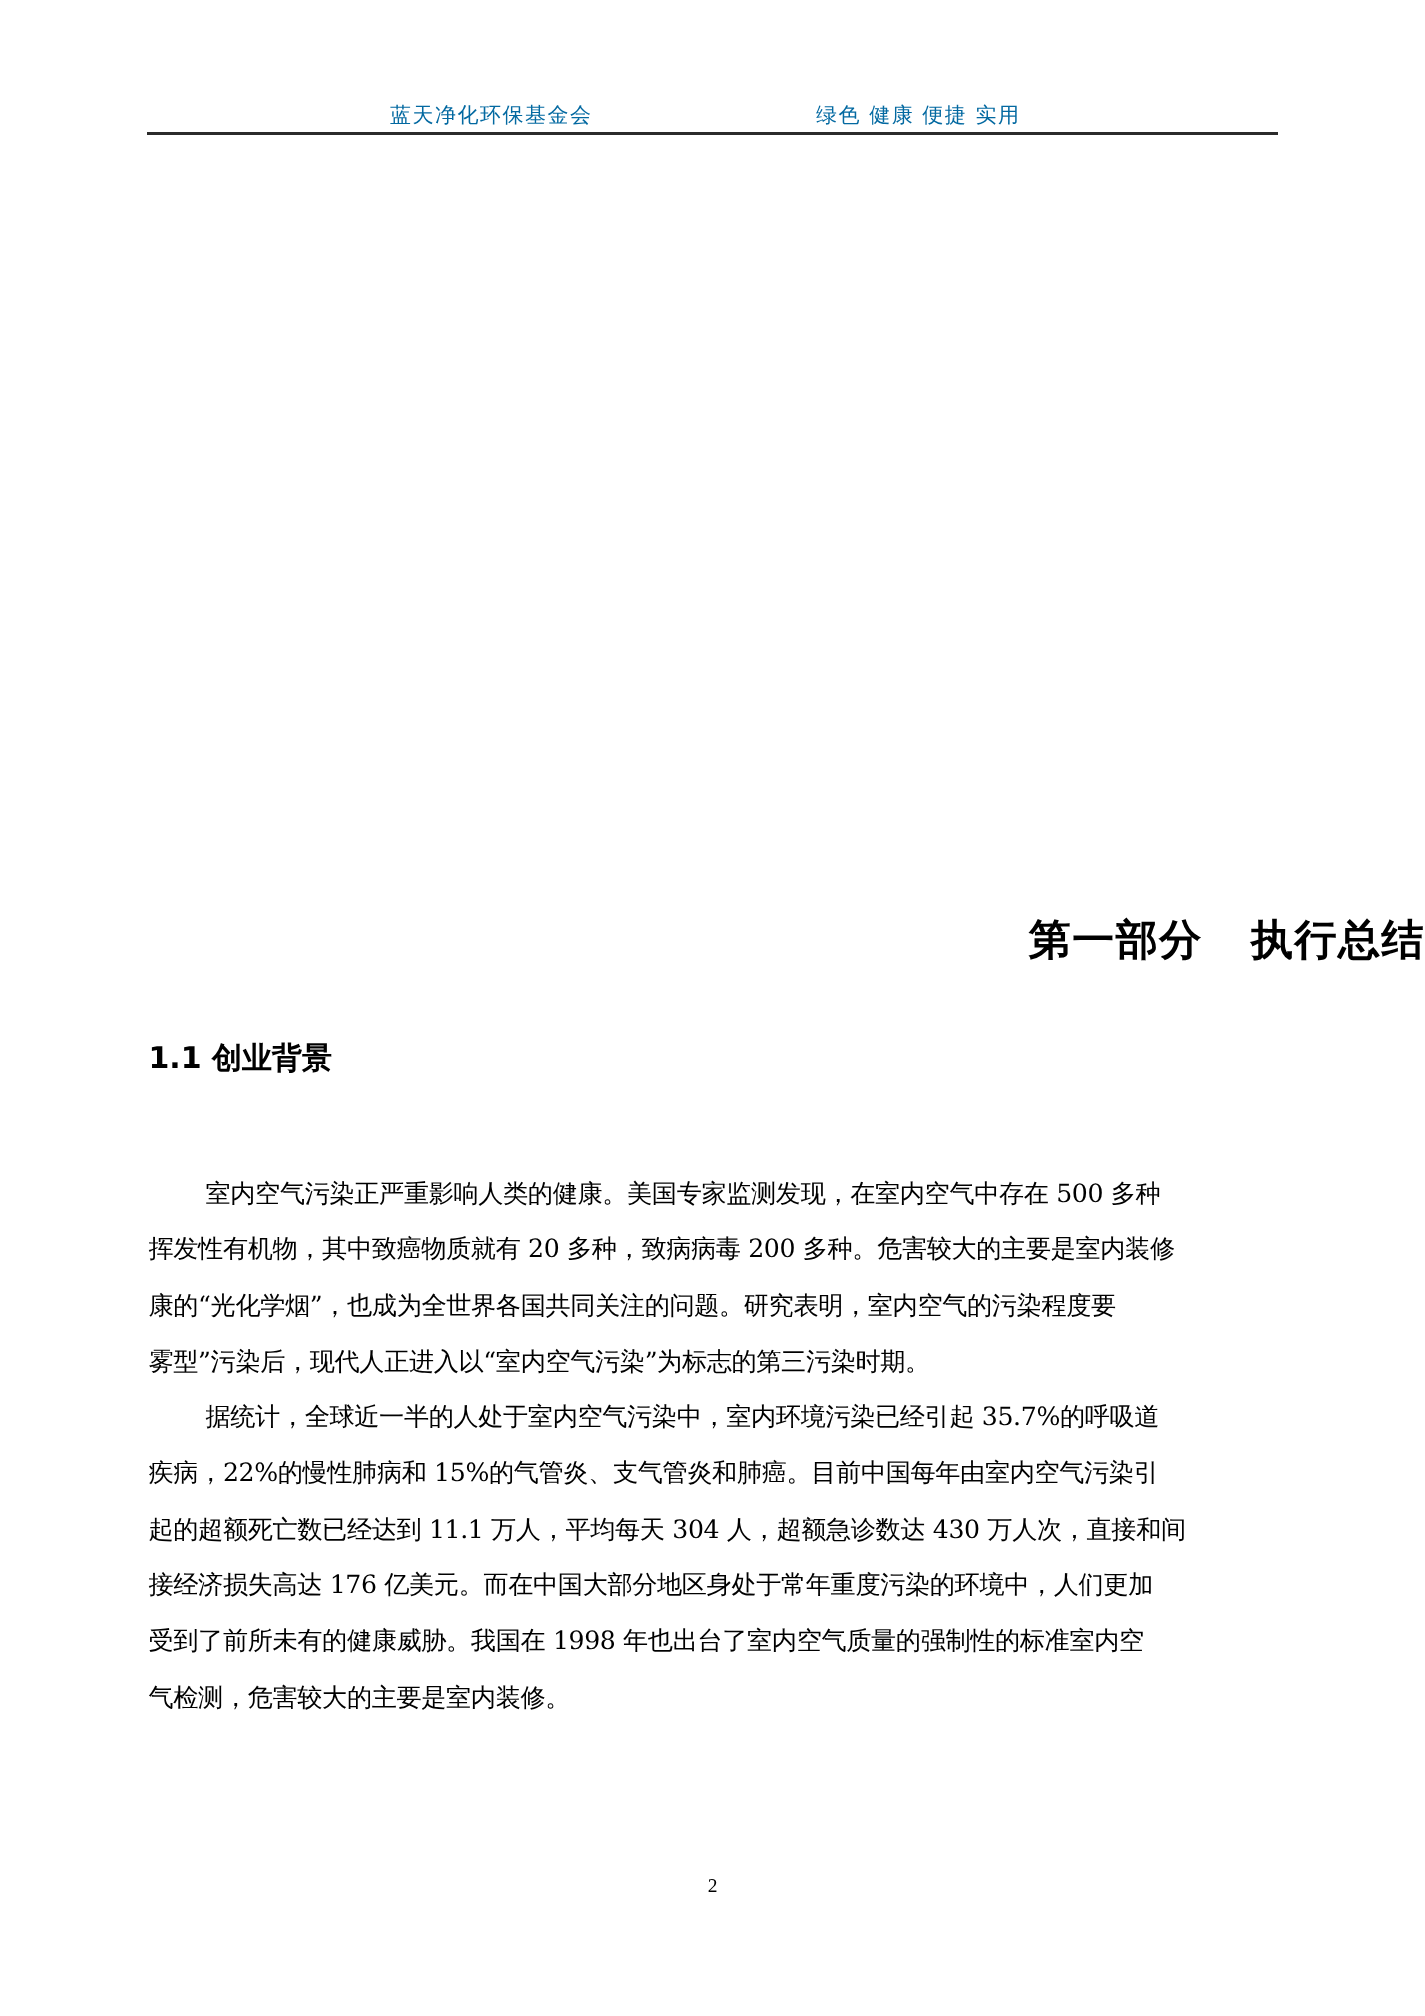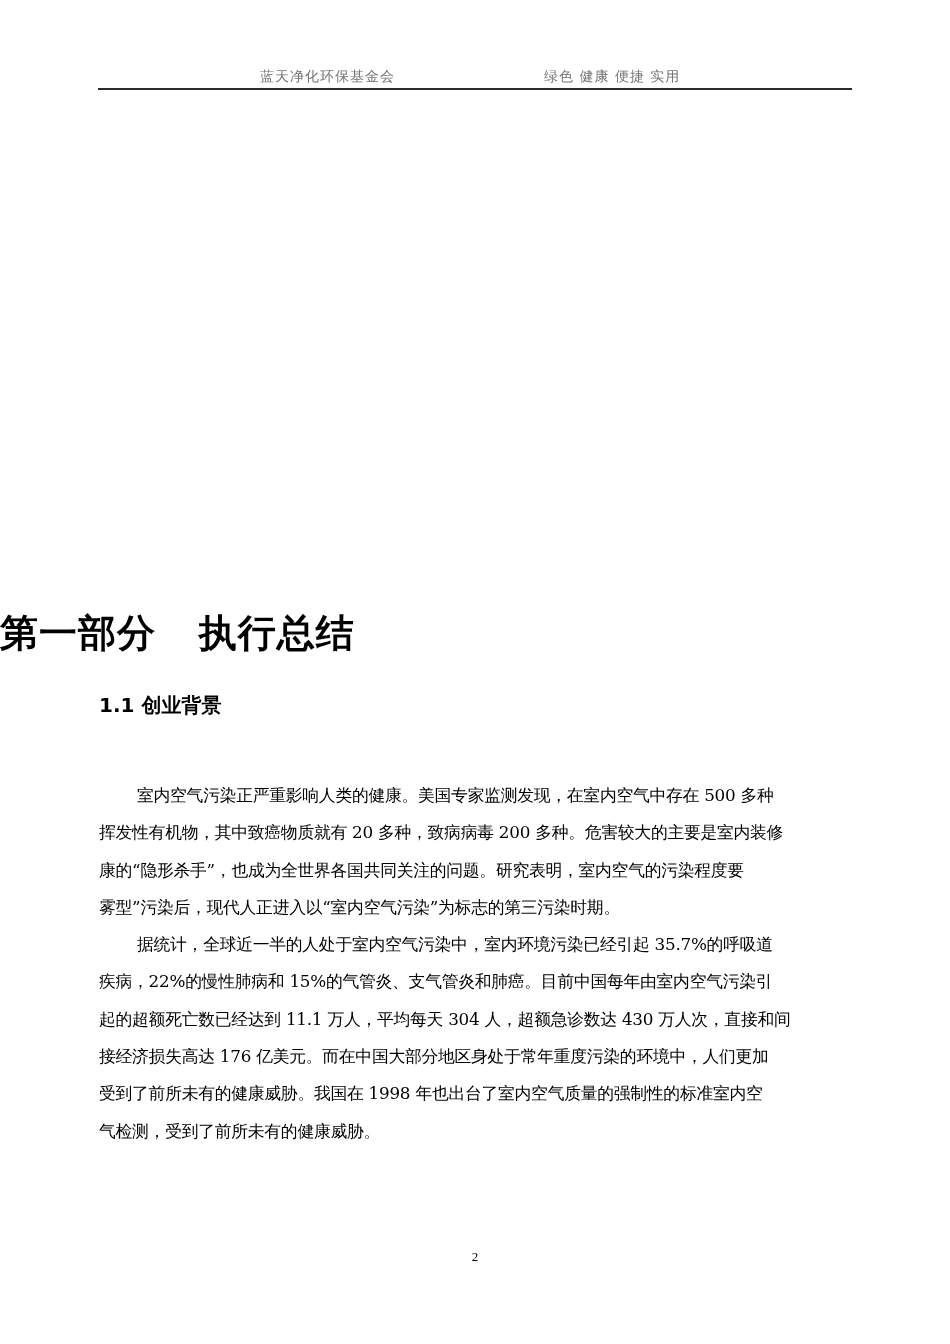--- a/index.html
+++ b/index.html
@@ -19,44 +19,44 @@
       position: absolute;
       left: 98px;
       top: 66px;
       width: 754px;
       height: 22px;
     }
     .header-left, .header-right {
       position: absolute;
       top: 2px;
       font-size: 14px;
-      color: #737373;
+      color: #0369a1;
       letter-spacing: 1px;
       white-space: nowrap;
       font-family: "DejaVu Serif", serif;
     }
     .header-left { left: 162px; }
     .header-right { left: 446px; }
     .header-rule {
       position: absolute;
       left: 98px;
       top: 88px;
       width: 754px;
       height: 2px;
       background: #2b2b2b;
     }
     .chapter-title {
       position: absolute;
       left: 0;
       top: 608px;
       width: 950px;
-      text-align: left;
+      text-align: right;
       font-family: "DejaVu Sans", sans-serif;
       font-weight: bold;
-      font-size: 38px;
+      font-size: 28px;
       letter-spacing: 1px;
       white-space: pre;
     }
     .section-heading {
       position: absolute;
       left: 99px;
       top: 692px;
       font-family: "DejaVu Sans", sans-serif;
       font-weight: bold;
       font-size: 20px;
@@ -98,23 +98,23 @@
 </div>
 <div class="header-rule"></div>
 
 <div class="chapter-title">第一部分   执行总结</div>
 
 <div class="section-heading">1.1 创业背景</div>
 
 <div class="body-text">
   <div class="line indent">室内空气污染正严重影响人类的健康。美国专家监测发现，在室内空气中存在 500 多种</div>
   <div class="line">挥发性有机物，其中致癌物质就有 20 多种，致病病毒 200 多种。危害较大的主要是室内装修</div>
-  <div class="line">康的“隐形杀手”，也成为全世界各国共同关注的问题。研究表明，室内空气的污染程度要</div>
+  <div class="line">康的“光化学烟”，也成为全世界各国共同关注的问题。研究表明，室内空气的污染程度要</div>
   <div class="line">雾型”污染后，现代人正进入以“室内空气污染”为标志的第三污染时期。</div>
   <div class="line indent">据统计，全球近一半的人处于室内空气污染中，室内环境污染已经引起 35.7%的呼吸道</div>
   <div class="line">疾病，22%的慢性肺病和 15%的气管炎、支气管炎和肺癌。目前中国每年由室内空气污染引</div>
   <div class="line">起的超额死亡数已经达到 11.1 万人，平均每天 304 人，超额急诊数达 430 万人次，直接和间</div>
   <div class="line">接经济损失高达 176 亿美元。而在中国大部分地区身处于常年重度污染的环境中，人们更加</div>
   <div class="line">受到了前所未有的健康威胁。我国在 1998 年也出台了室内空气质量的强制性的标准室内空</div>
-  <div class="line">气检测，受到了前所未有的健康威胁。</div>
+  <div class="line">气检测，危害较大的主要是室内装修。</div>
 </div>
 
 <div class="page-number">2</div>
 
 </body></html>

